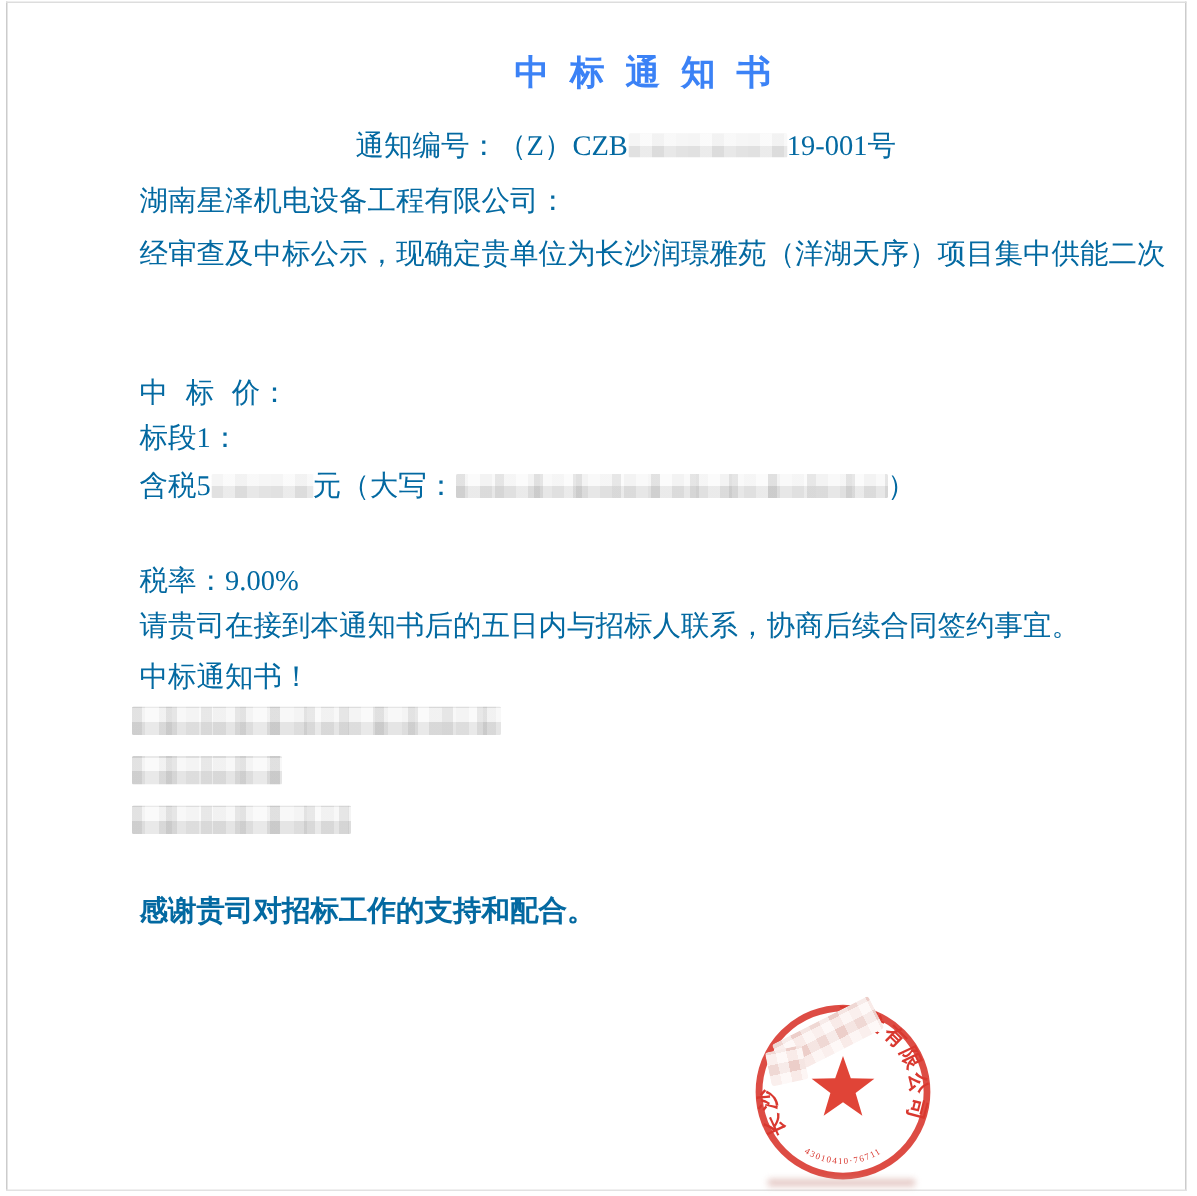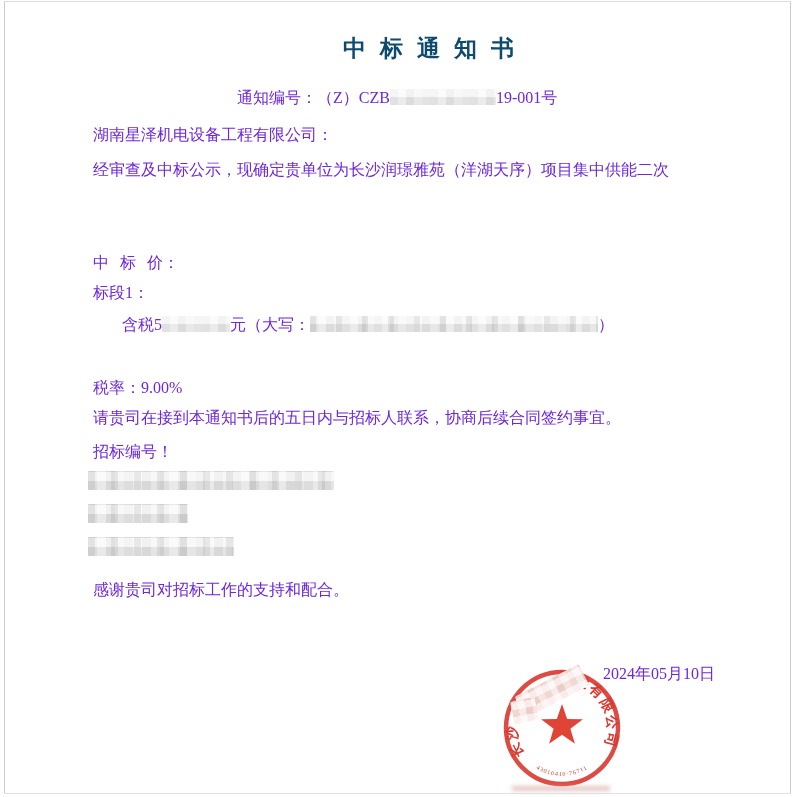--- a/index.html
+++ b/index.html
@@ -4,24 +4,24 @@
 <style>
   html,body { margin:0; padding:0; background:#ffffff; }
   .stage { position:relative; width:798px; height:797px; background:#fff; overflow:hidden;
            font-family:"Liberation Serif","DejaVu Serif",serif; }
   .edge { position:absolute; background:#cccccc; }
   .edge-left  { left:4px;  top:1px; bottom:3px; width:1px; }
   .edge-right { left:790px; top:1px; bottom:3px; width:1px; }
   .edge-top    { left:4px; right:7px; top:1px;    height:1px; background:#dddddd; }
   .edge-bottom { left:4px; right:7px; bottom:3px; height:1px; background:#e2e2e2; }
 
-  .ln { position:absolute; white-space:nowrap; font-size:16px; color:#6d28d9; line-height:22px; }
+  .ln { position:absolute; white-space:nowrap; font-size:19px; color:#0369a1; line-height:22px; }
 
   .doc-title { position:absolute; left:0; right:0; top:33px; text-align:center;
-               font-size:23px; font-weight:700; letter-spacing:14px; text-indent:73px; color:#0c4a6e; }
+               font-size:23px; font-weight:700; letter-spacing:14px; text-indent:73px; color:#3b82f6; }
 
   .spaced { word-spacing:7px; }
 
   
   .redact { display:inline-block; height:16px; vertical-align:-2px; border-radius:1px;
     background-image:
       repeating-linear-gradient(0deg, rgba(0,0,0,0.045) 0 8px, rgba(255,255,255,0.5) 8px 16px),
       repeating-linear-gradient(90deg, #ebebeb 0 8px, #f6f6f6 8px 16px, #e6e6e6 16px 24px, #f2f2f2 24px 32px, #ededed 32px 40px);
   }
   .redact.ghost {
@@ -69,38 +69,37 @@
   <div class="ln" style="left:93px; top:159px;">经审查及中标公示，现确定贵单位为长沙润璟雅苑（洋湖天序）项目集中供能二次</div>
 
   <div class="ln" style="left:93px; top:124px;">湖南星泽机电设备工程有限公司：</div>
 
 
 
   <div class="ln spaced" style="left:93px; top:252px;font-family:Liberation Serif, serif;">中 标 价：</div>
 
   <div class="ln" style="left:93px; top:282px;">标段1：</div>
 
-  <div class="ln" style="left:93px; top:314px;margin-left:29px;">
+  <div class="ln" style="left:93px; top:314px;">
     <span>含税5</span><span class="redact" style="width:68px;"></span><span>元（大写：</span><span class="redact ghost" style="width:288px;"></span><span>）</span>
   </div>
 
 
   <div class="ln" style="left:93px; top:377px;">税率：9.00%</div>
 
   <div class="ln" style="left:93px; top:407px;font-family:Liberation Serif, serif;">请贵司在接到本通知书后的五日内与招标人联系，协商后续合同签约事宜。</div>
 
-  <div class="ln" style="left:93px; top:441px;">招标编号！</div>
+  <div class="ln" style="left:93px; top:441px;">中标通知书！</div>
 
   <div class="sig-line" style="left:88px; top:471px; width:246px;"></div>
   <div class="sig-line" style="left:88px; top:504px; width:100px;"></div>
   <div class="sig-line" style="left:88px; top:537px; width:146px;"></div>
 
-  <div class="ln" style="left:93px; top:579px;">感谢贵司对招标工作的支持和配合。</div>
+  <div class="ln" style="left:93px; top:597px;font-weight:bold;">感谢贵司对招标工作的支持和配合。</div>
 
-  <div class="ln" style="left:603px; top:663px;">2024年05月10日</div>
 
   <div class="seal-wrap">
     <svg width="124" height="124" viewBox="0 0 124 124">
       <circle cx="62" cy="62" r="56" fill="none" stroke="#d6281f" stroke-width="4.5" opacity="0.9"></circle>
       <polygon fill="#dc2a1b" opacity="0.95" points="62,38 67.2,52.9 82.9,53.2 70.4,62.7 74.9,77.8 62,68.8 49.1,77.8 53.6,62.7 41.1,53.2 56.8,52.9"></polygon>
       <defs>
         <path id="sealArcTop" d="M 24.3,88.2 A 46,46 0 1 1 99.7,88.2" fill="none"></path>
         <path id="sealArcBottom" d="M 18.5,82.3 A 48,48 0 0 0 105.5,82.3" fill="none"></path>
       </defs>
       <text font-size="14" font-weight="600" fill="#d6281f" letter-spacing="2" font-family="&quot;Liberation Serif&quot;,&quot;DejaVu Serif&quot;,serif">

